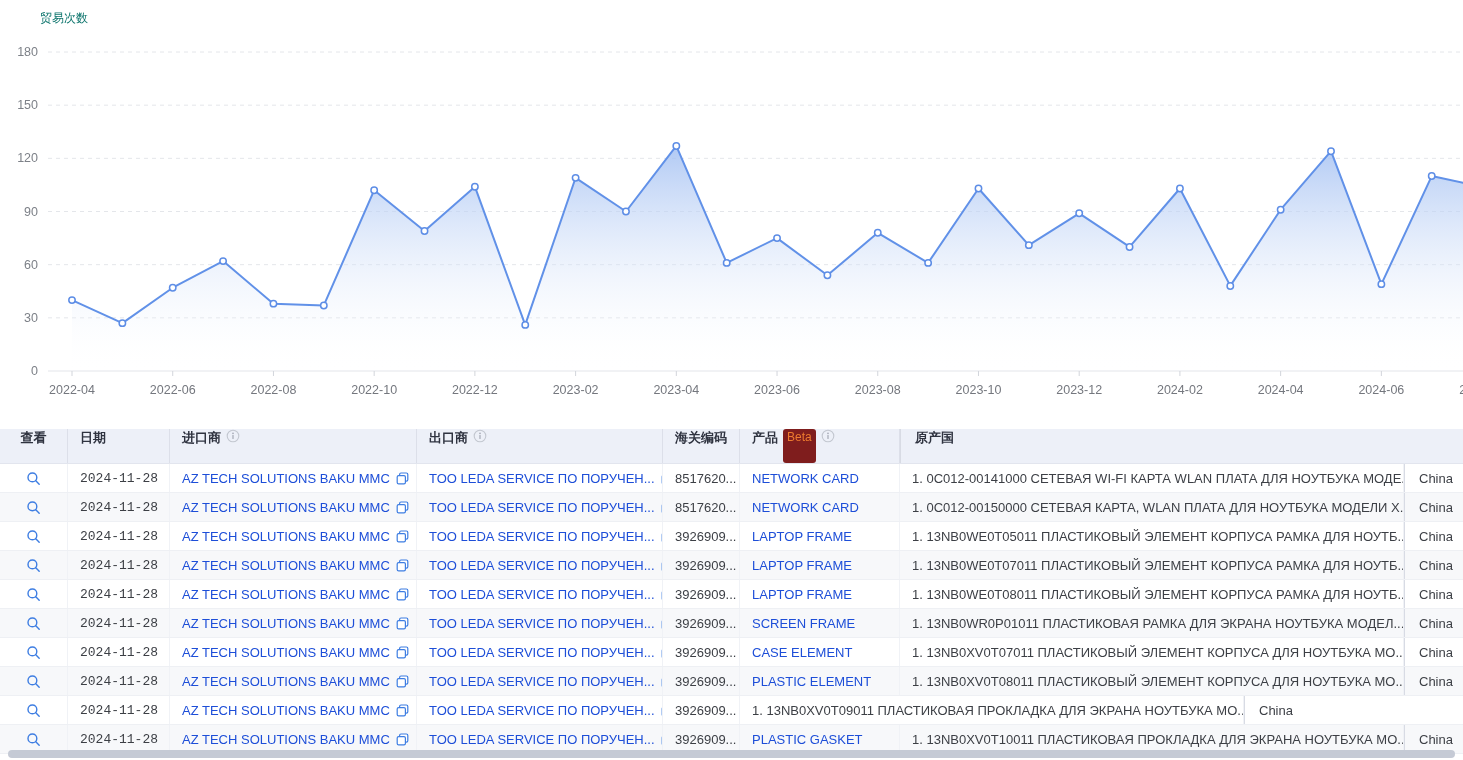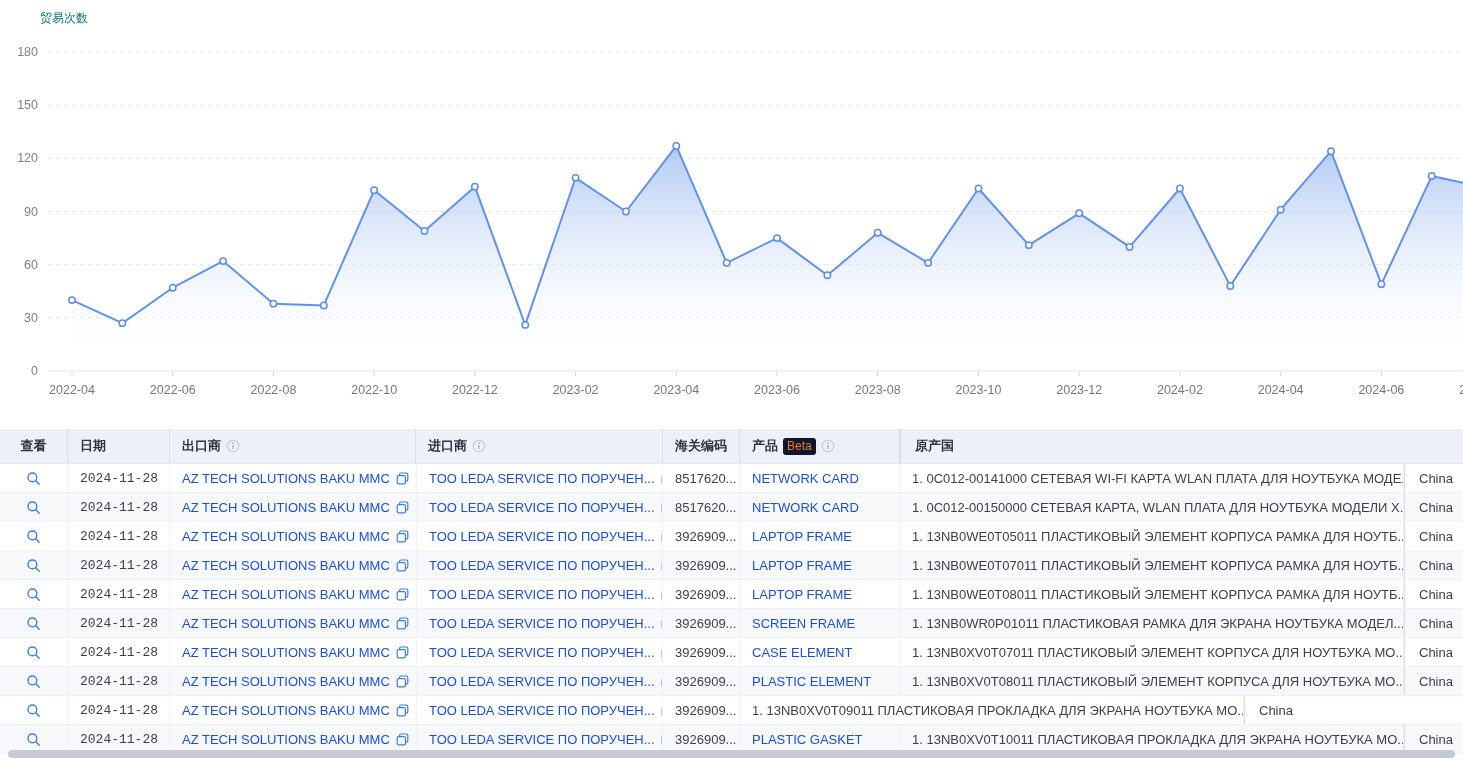--- a/index.html
+++ b/index.html
@@ -11,35 +11,35 @@
   .chart-svg { position:absolute; left:0; top:0; }
   
   .table-wrap { position:absolute; left:0; top:429px; width:1463px; height:331px; overflow:hidden; }
   .tbl { width:1494px; }
   .tr { display:flex; width:1494px; height:29px; align-items:center; background:#fff;
         border-bottom:1px solid #eef0f4; }
   .tr.alt { background:#f7f8fa; }
   .thead { display:flex; width:1494px; height:35px; align-items:center; background:#edf0f8;
         border-bottom:1px solid #e2e5ee; }
   .th { font-size:13px; font-weight:700; color:#2f3340; padding-left:12px; height:100%;
-        display:flex; align-items:center; gap:5px; border-right:1px solid #dcdfe9; }
+        display:flex; gap:5px; border-right:1px solid #dcdfe9; }
   .td { font-size:13px; color:#3c3f45; padding-left:12px; height:100%;
         display:flex; align-items:center; border-right:1px solid #f0f2f6; overflow:hidden; white-space:nowrap; }
   .c-view { width:68px; justify-content:center; padding-left:0; }
   .c-date { width:102px;font-family:Liberation Mono, monospace; }
   .c-imp  { width:247px; }
   .c-exp  { width:246px; }
   .c-hs   { width:77px;  }
   .c-prod { width:160px; }
   .c-desc { width:504px; }
   .c-orig { width:90px; border-right:none; border-left:1px solid #d8dbe4; padding-left:14px; }
   .lnk { color:#1d4ed8; text-decoration:none; cursor:pointer; white-space:nowrap; }
   .copy { display:inline-flex; margin-left:6px; cursor:pointer; flex:0 0 auto; }
   .mag { display:inline-flex; cursor:pointer; }
-  .beta { background:#0f172a; color:#ed7b2f; font-size:12px; font-weight:400;
+  .beta { background:#7f1d1d; color:#ed7b2f; font-size:12px; font-weight:400;
           padding:0 4px; border-radius:3px; line-height:17px; }
   .info { display:inline-flex; }
   .hscroll { position:absolute; left:8px; top:750px; width:1447px; height:8px;
              background:#c5cad5; border-radius:4px; }
 </style>
 </head>
 <body>
 
 <div class="chart-wrap">
   <div class="chart-title">贸易次数</div>
@@ -130,32 +130,32 @@
 
 <div class="table-wrap">
   <div class="tbl">
     <div class="thead">
       <div class="th c-view" style="justify-content:center;padding-left:0;">
         <span>查看</span>
       </div>
       <div class="th c-date">
         <span>日期</span>
       </div>
-      <div class="th c-exp">
-        <span>出口商</span>
+      <div class="th c-imp">
+        <span>进口商</span>
         <span class="info">
           <svg width="14" height="14" viewBox="0 0 14 14">
               <circle cx="7" cy="7" r="5.8" fill="none" stroke="#c3c7d0" stroke-width="1.1"></circle>
               <circle cx="7" cy="4.3" r="0.9" fill="#a9adb8"></circle>
               <rect x="6.35" y="6" width="1.3" height="4" rx="0.6" fill="#a9adb8"></rect>
             </svg>
         </span>
       </div>
-      <div class="th c-imp">
-        <span>进口商</span>
+      <div class="th c-exp">
+        <span>出口商</span>
         <span class="info">
           <svg width="14" height="14" viewBox="0 0 14 14">
               <circle cx="7" cy="7" r="5.8" fill="none" stroke="#c3c7d0" stroke-width="1.1"></circle>
               <circle cx="7" cy="4.3" r="0.9" fill="#a9adb8"></circle>
               <rect x="6.35" y="6" width="1.3" height="4" rx="0.6" fill="#a9adb8"></rect>
             </svg>
         </span>
       </div>
       <div class="th c-hs">
         <span>海关编码</span>

